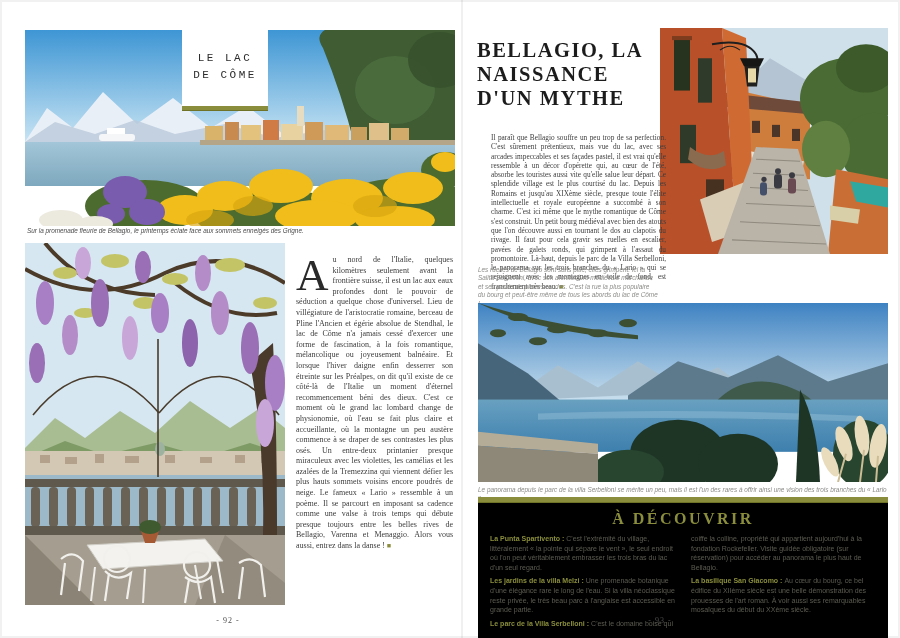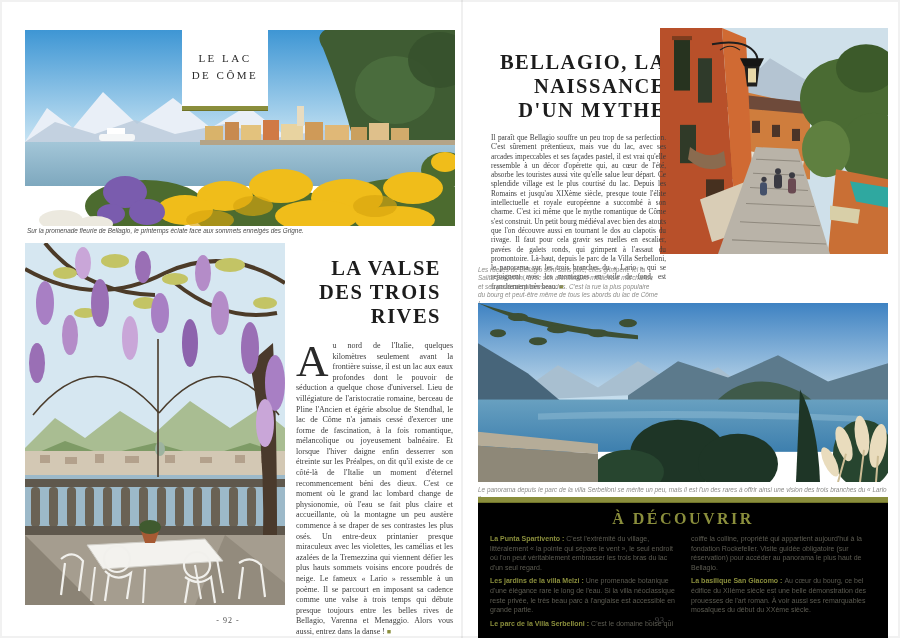--- a/index.html
+++ b/index.html
@@ -10,25 +10,25 @@
   figure{margin:0;position:absolute;overflow:hidden;}
   figure svg{display:block;width:100%;height:100%;}
 
   
   .hero{left:25px;top:30px;width:430px;height:196px;}
   .hero-cap{position:absolute;left:25px;top:226px;background:#fff;padding:1px 4px 2px 2px;
             font-family:"Liberation Sans",sans-serif;font-style:italic;font-size:6.4px;color:#4a4a4a;white-space:nowrap;}
   .kicker-box{position:absolute;left:182px;top:28px;width:86px;height:78px;background:#fff;
               display:flex;align-items:center;justify-content:center;}
   .kicker{white-space:pre-line;text-align:center;font-size:11px;letter-spacing:2.5px;
-          line-height:17px;color:#2b2b2b;}
+          line-height:17px;color:#2b2b2b;font-family:Liberation Mono, monospace;}
   .kicker-bar{position:absolute;left:182px;top:106px;width:86px;height:4px;background:#8a8e3c;border-bottom:1px solid #6f7328;}
   .wisteria{left:25px;top:243px;width:260px;height:362px;}
   .article-left{position:absolute;left:296px;top:245px;width:157px;}
-  h1.title{margin:12px;white-space:pre-line;text-align:right;font-weight:bold;color:#1c1c1c;
+  h1.title{margin:0;white-space:pre-line;text-align:left;font-weight:bold;color:#1c1c1c;
            font-size:20.5px;line-height:1.17;letter-spacing:1.5px;}
   .body{margin:10px 0 0;text-align:justify;font-size:8px;line-height:10.6px;color:#3c3c3c;}
   .dropcap{float:left;font-size:45px;line-height:36px;padding:2px 4px 0 0;color:#2a2a2a;}
   .endmark{color:#8a8e3c;font-size:7px;}
   .pagenum{position:absolute;top:616px;width:100px;text-align:center;font-size:8px;
            letter-spacing:1px;color:#4d4d4d;}
   .left-num{left:178px;} .right-num{left:610px;}
 
   
   .title-right{position:absolute;left:477px;top:39px;width:177px;}
@@ -228,23 +228,20 @@
             <path d="M80 328 Q92 340 106 330 L102 356 M84 330 L80 358"></path>
           <circle cx="172" cy="322" r="13"></circle>
             <path d="M160 334 Q174 344 186 334 L190 360 M164 336 L160 360"></path>
           <path d="M36 316 Q48 306 58 318 L54 348 M40 320 L36 352"></path>
           <path d="M214 320 Q226 312 236 322 L240 354 M218 324 L214 356"></path>
         </g>
       </svg>
     </figure>
 
     <div class="article-left">
-      <h1 class="title">LA VALSE
-DES TROIS
-RIVES</h1>
       <p class="body"><span class="dropcap">A</span><span>u nord de l'Italie, quelques kilomètres seulement avant la frontière suisse, il est un lac aux eaux profondes dont le pouvoir de séduction a quelque chose d'universel. Lieu de villégiature de l'aristocratie romaine, berceau de Pline l'Ancien et égérie absolue de Stendhal, le lac de Côme n'a jamais cessé d'exercer une forme de fascination, à la fois romantique, mélancolique ou joyeusement balnéaire. Et lorsque l'hiver daigne enfin desserrer son étreinte sur les Préalpes, on dit qu'il existe de ce côté-là de l'Italie un moment d'éternel recommencement béni des dieux. C'est ce moment où le grand lac lombard change de physionomie, où l'eau se fait plus claire et accueillante, où la montagne un peu austère commence à se draper de ses contrastes les plus osés. Un entre-deux printanier presque miraculeux avec les violettes, les camélias et les azalées de la Tremezzina qui viennent défier les plus hauts sommets voisins encore poudrés de neige. Le fameux « Lario » ressemble à un poème. Il se parcourt en imposant sa cadence comme une valse à trois temps qui débute presque toujours entre les belles rives de Bellagio, Varenna et Menaggio. Alors vous aussi, entrez dans la danse !</span> <span class="endmark">■</span></p>
     </div>
 
     <div class="pagenum left-num">- 92 -</div>
   </section>
 
   <section>
 
     <h1 class="title title-right">BELLAGIO, LA
 NAISSANCE

